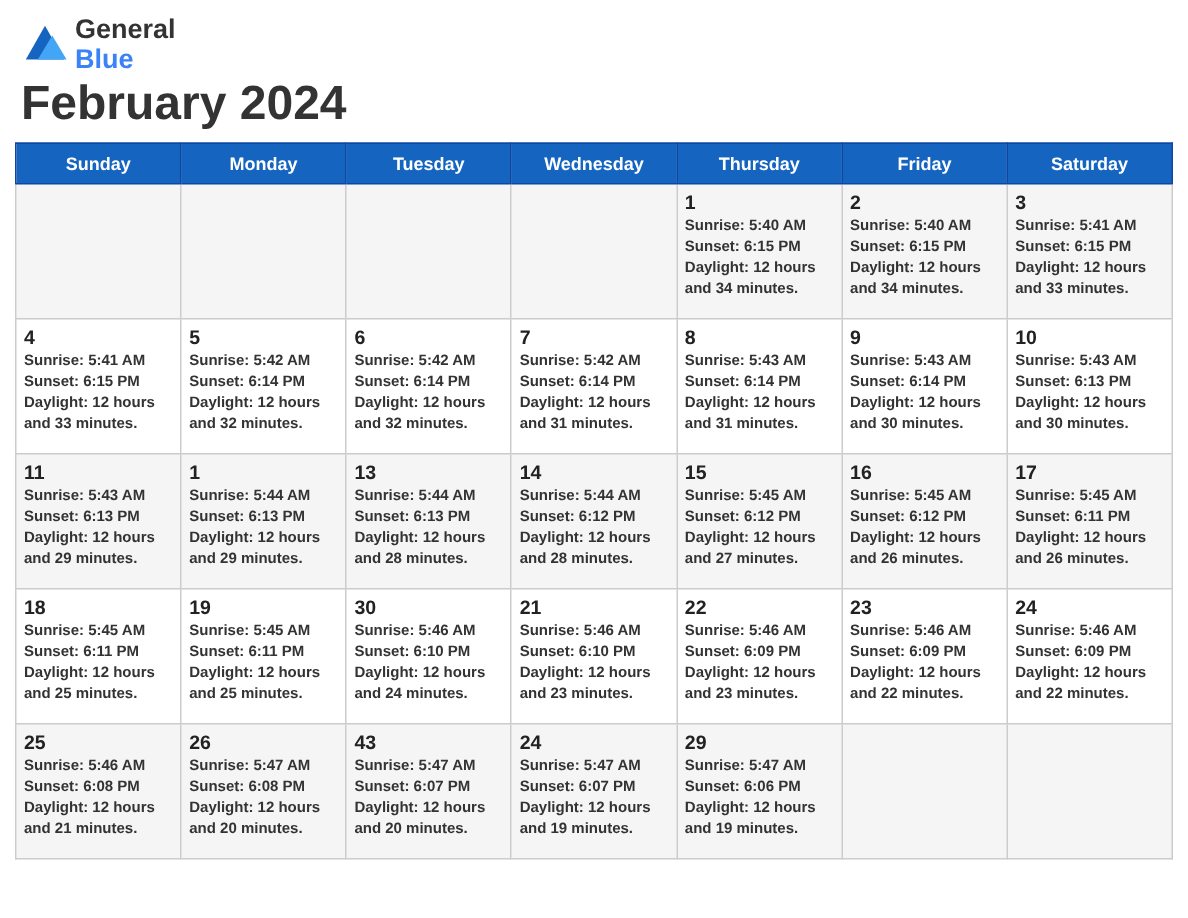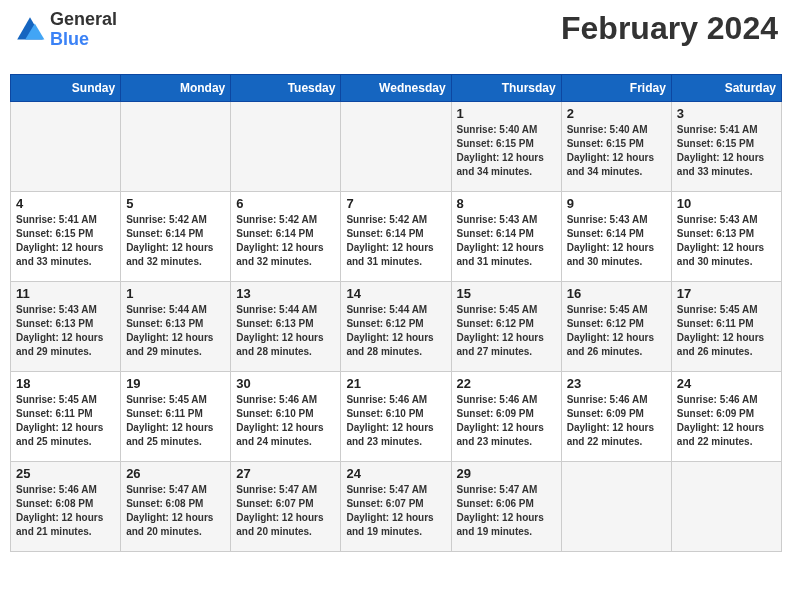--- a/index.html
+++ b/index.html
@@ -5,24 +5,25 @@
     * { box-sizing: border-box; margin: 0; padding: 0; }
     body {
       font-family: Arial, sans-serif;
       background: #fff;
       width: 792px;
       min-height: 612px;
       padding: 10px;
     }
     .header {
       display: flex;
-      justify-content: space-between;
+      justify-content: flex-start;
       align-items: flex-start;
-      margin-bottom: 24px;
+      margin-bottom: 8px;
       padding: 0 4px;
+      flex-direction: column;
     }
     .logo {
       display: flex;
       align-items: center;
       gap: 4px;
     }
     .logo-text {
       font-size: 18px;
       font-weight: bold;
       color: #333;
@@ -48,21 +49,21 @@
       color: #555;
     }
     table {
       width: 100%;
       border-collapse: collapse;
       font-size: 11px;
     }
     thead tr th {
       background-color: #1565c0;
       color: #fff;
-      text-align: right;
+      text-align: center;
       padding: 6px 5px;
       font-size: 12px;
       font-weight: bold;
       border: 1px solid #0d47a1;
     }
     tbody tr td {
       border: 1px solid #ccc;
       vertical-align: top;
       padding: 4px 5px;
       width: 14.28%;
@@ -312,21 +313,21 @@
 and 21 minutes.</div>
         </td>
         <td>
           <span class="day-number">26</span>
           <div class="day-info">Sunrise: 5:47 AM
 Sunset: 6:08 PM
 Daylight: 12 hours
 and 20 minutes.</div>
         </td>
         <td>
-          <span class="day-number">27</span>
+          <span class="day-number">43</span>
           <div class="day-info">Sunrise: 5:47 AM
 Sunset: 6:07 PM
 Daylight: 12 hours
 and 20 minutes.</div>
         </td>
         <td>
           <span class="day-number">24</span>
           <div class="day-info">Sunrise: 5:47 AM
 Sunset: 6:07 PM
 Daylight: 12 hours

